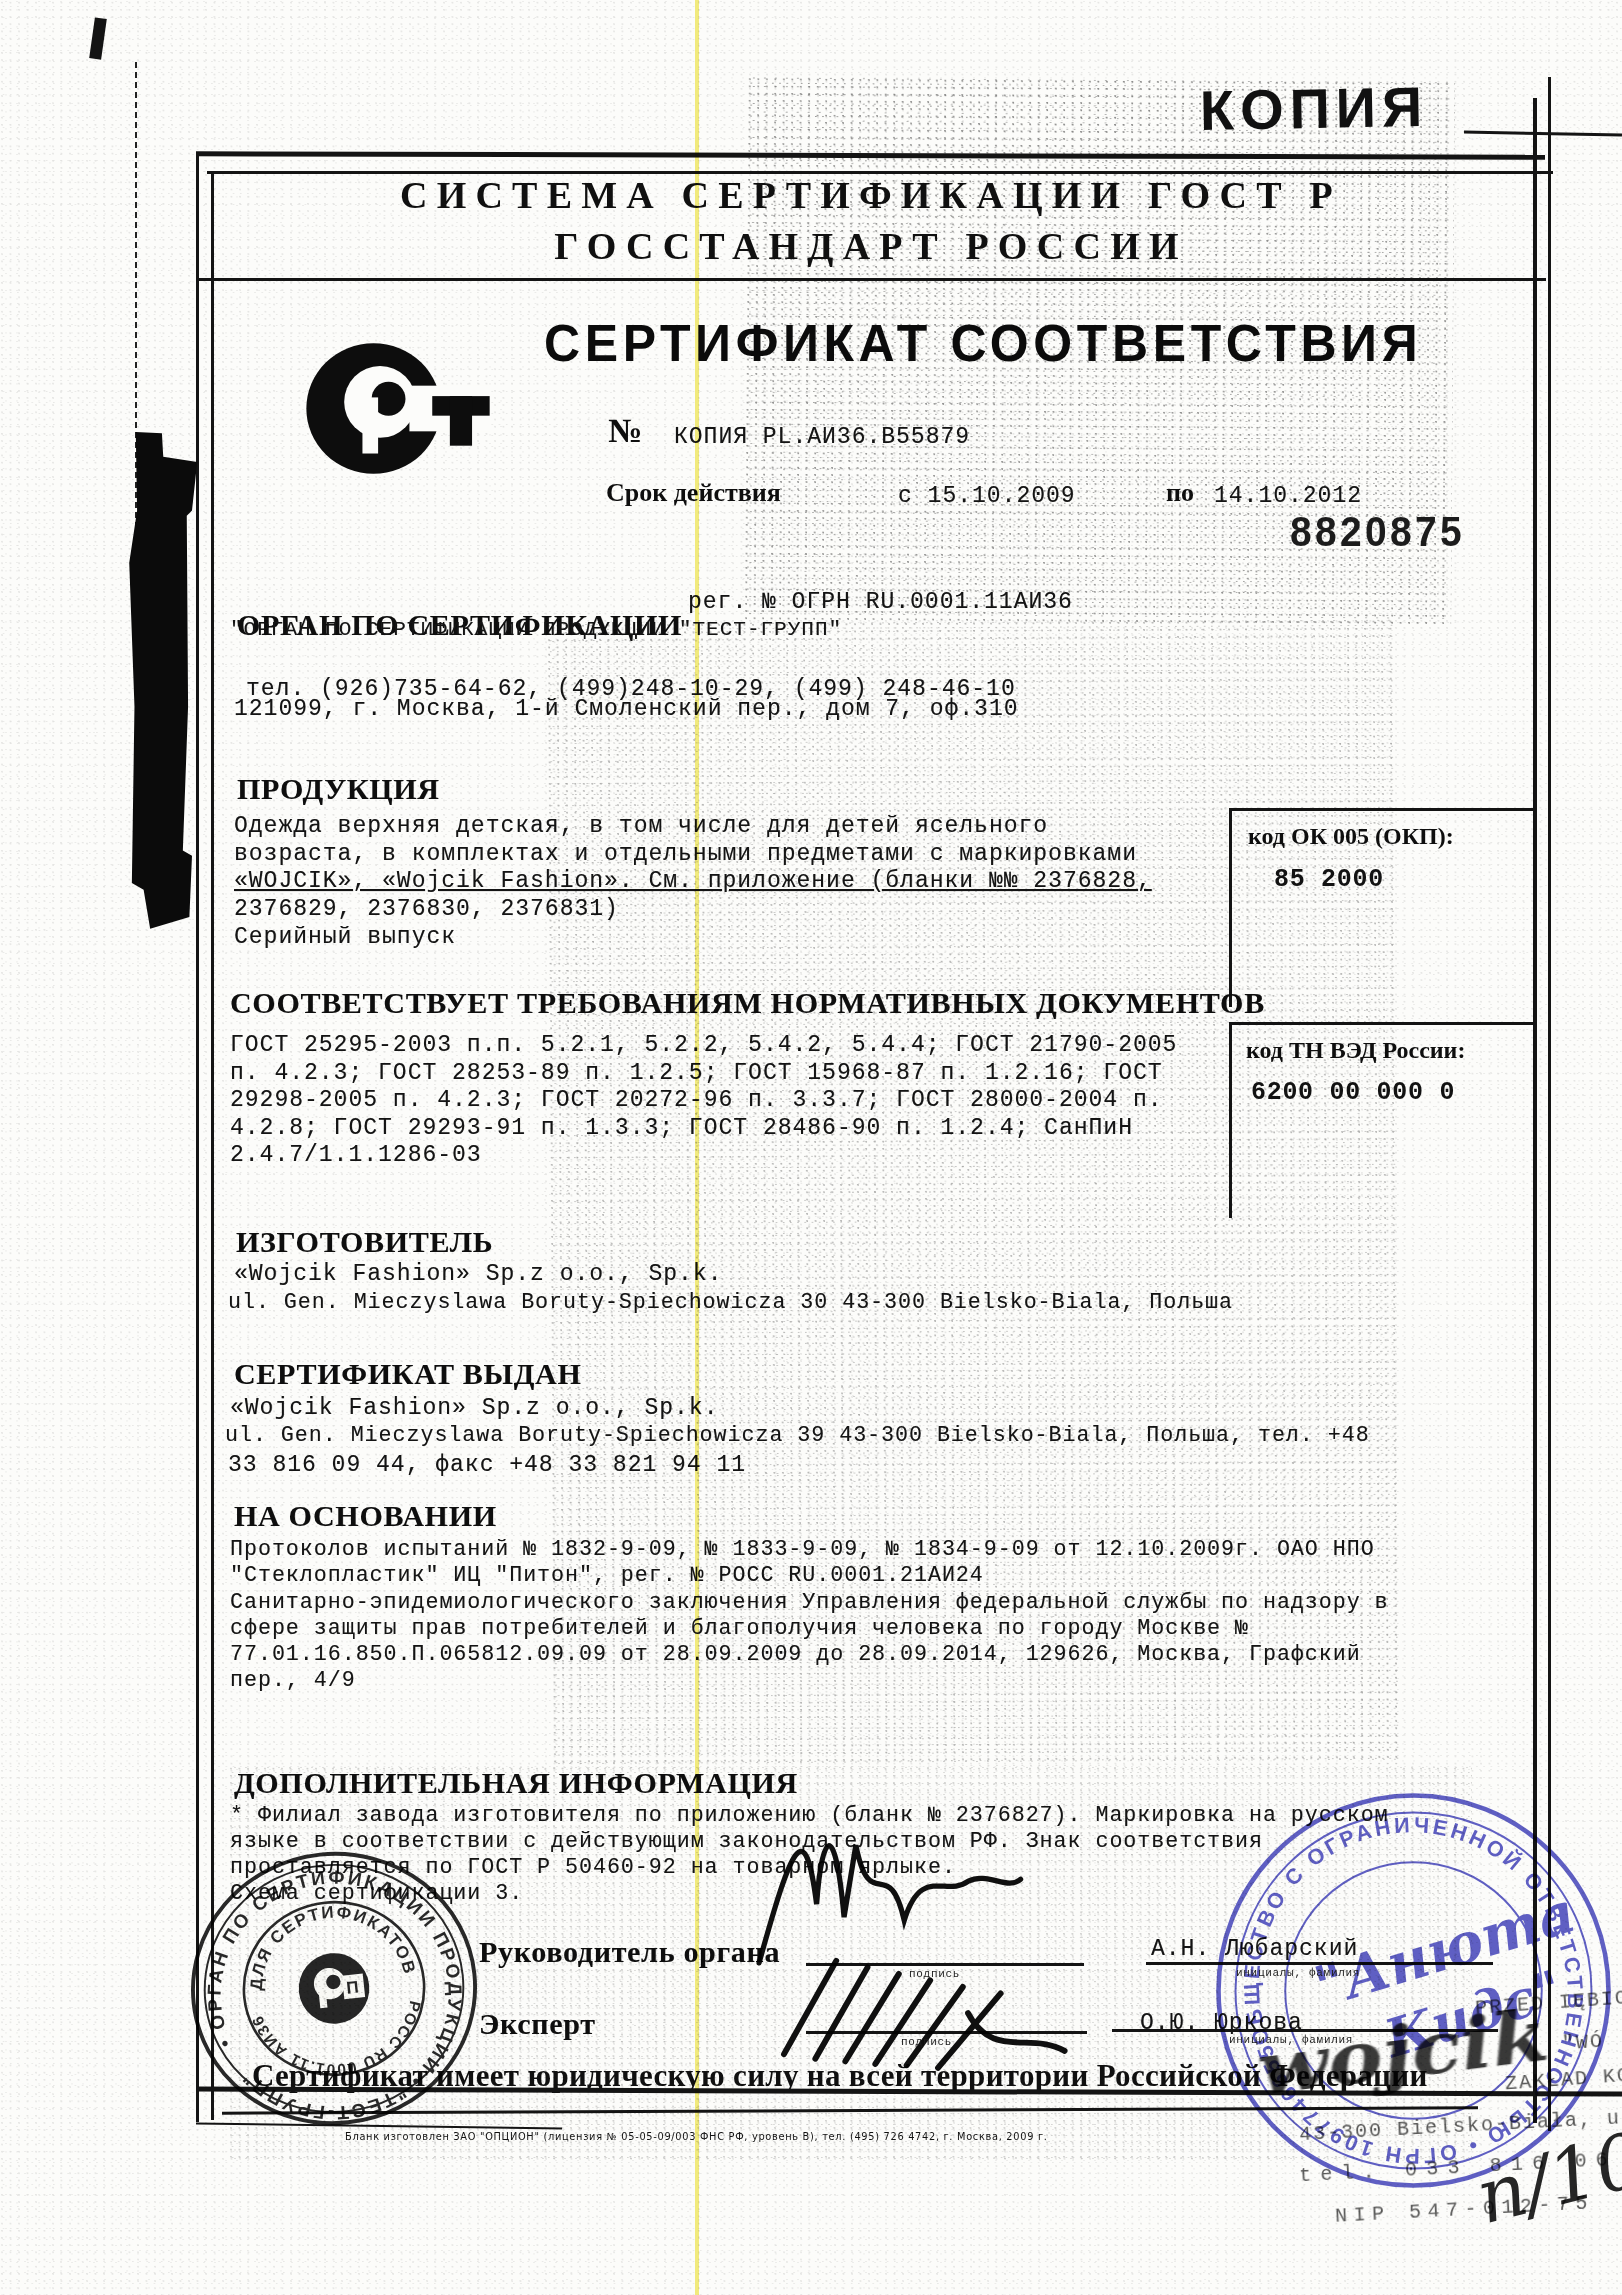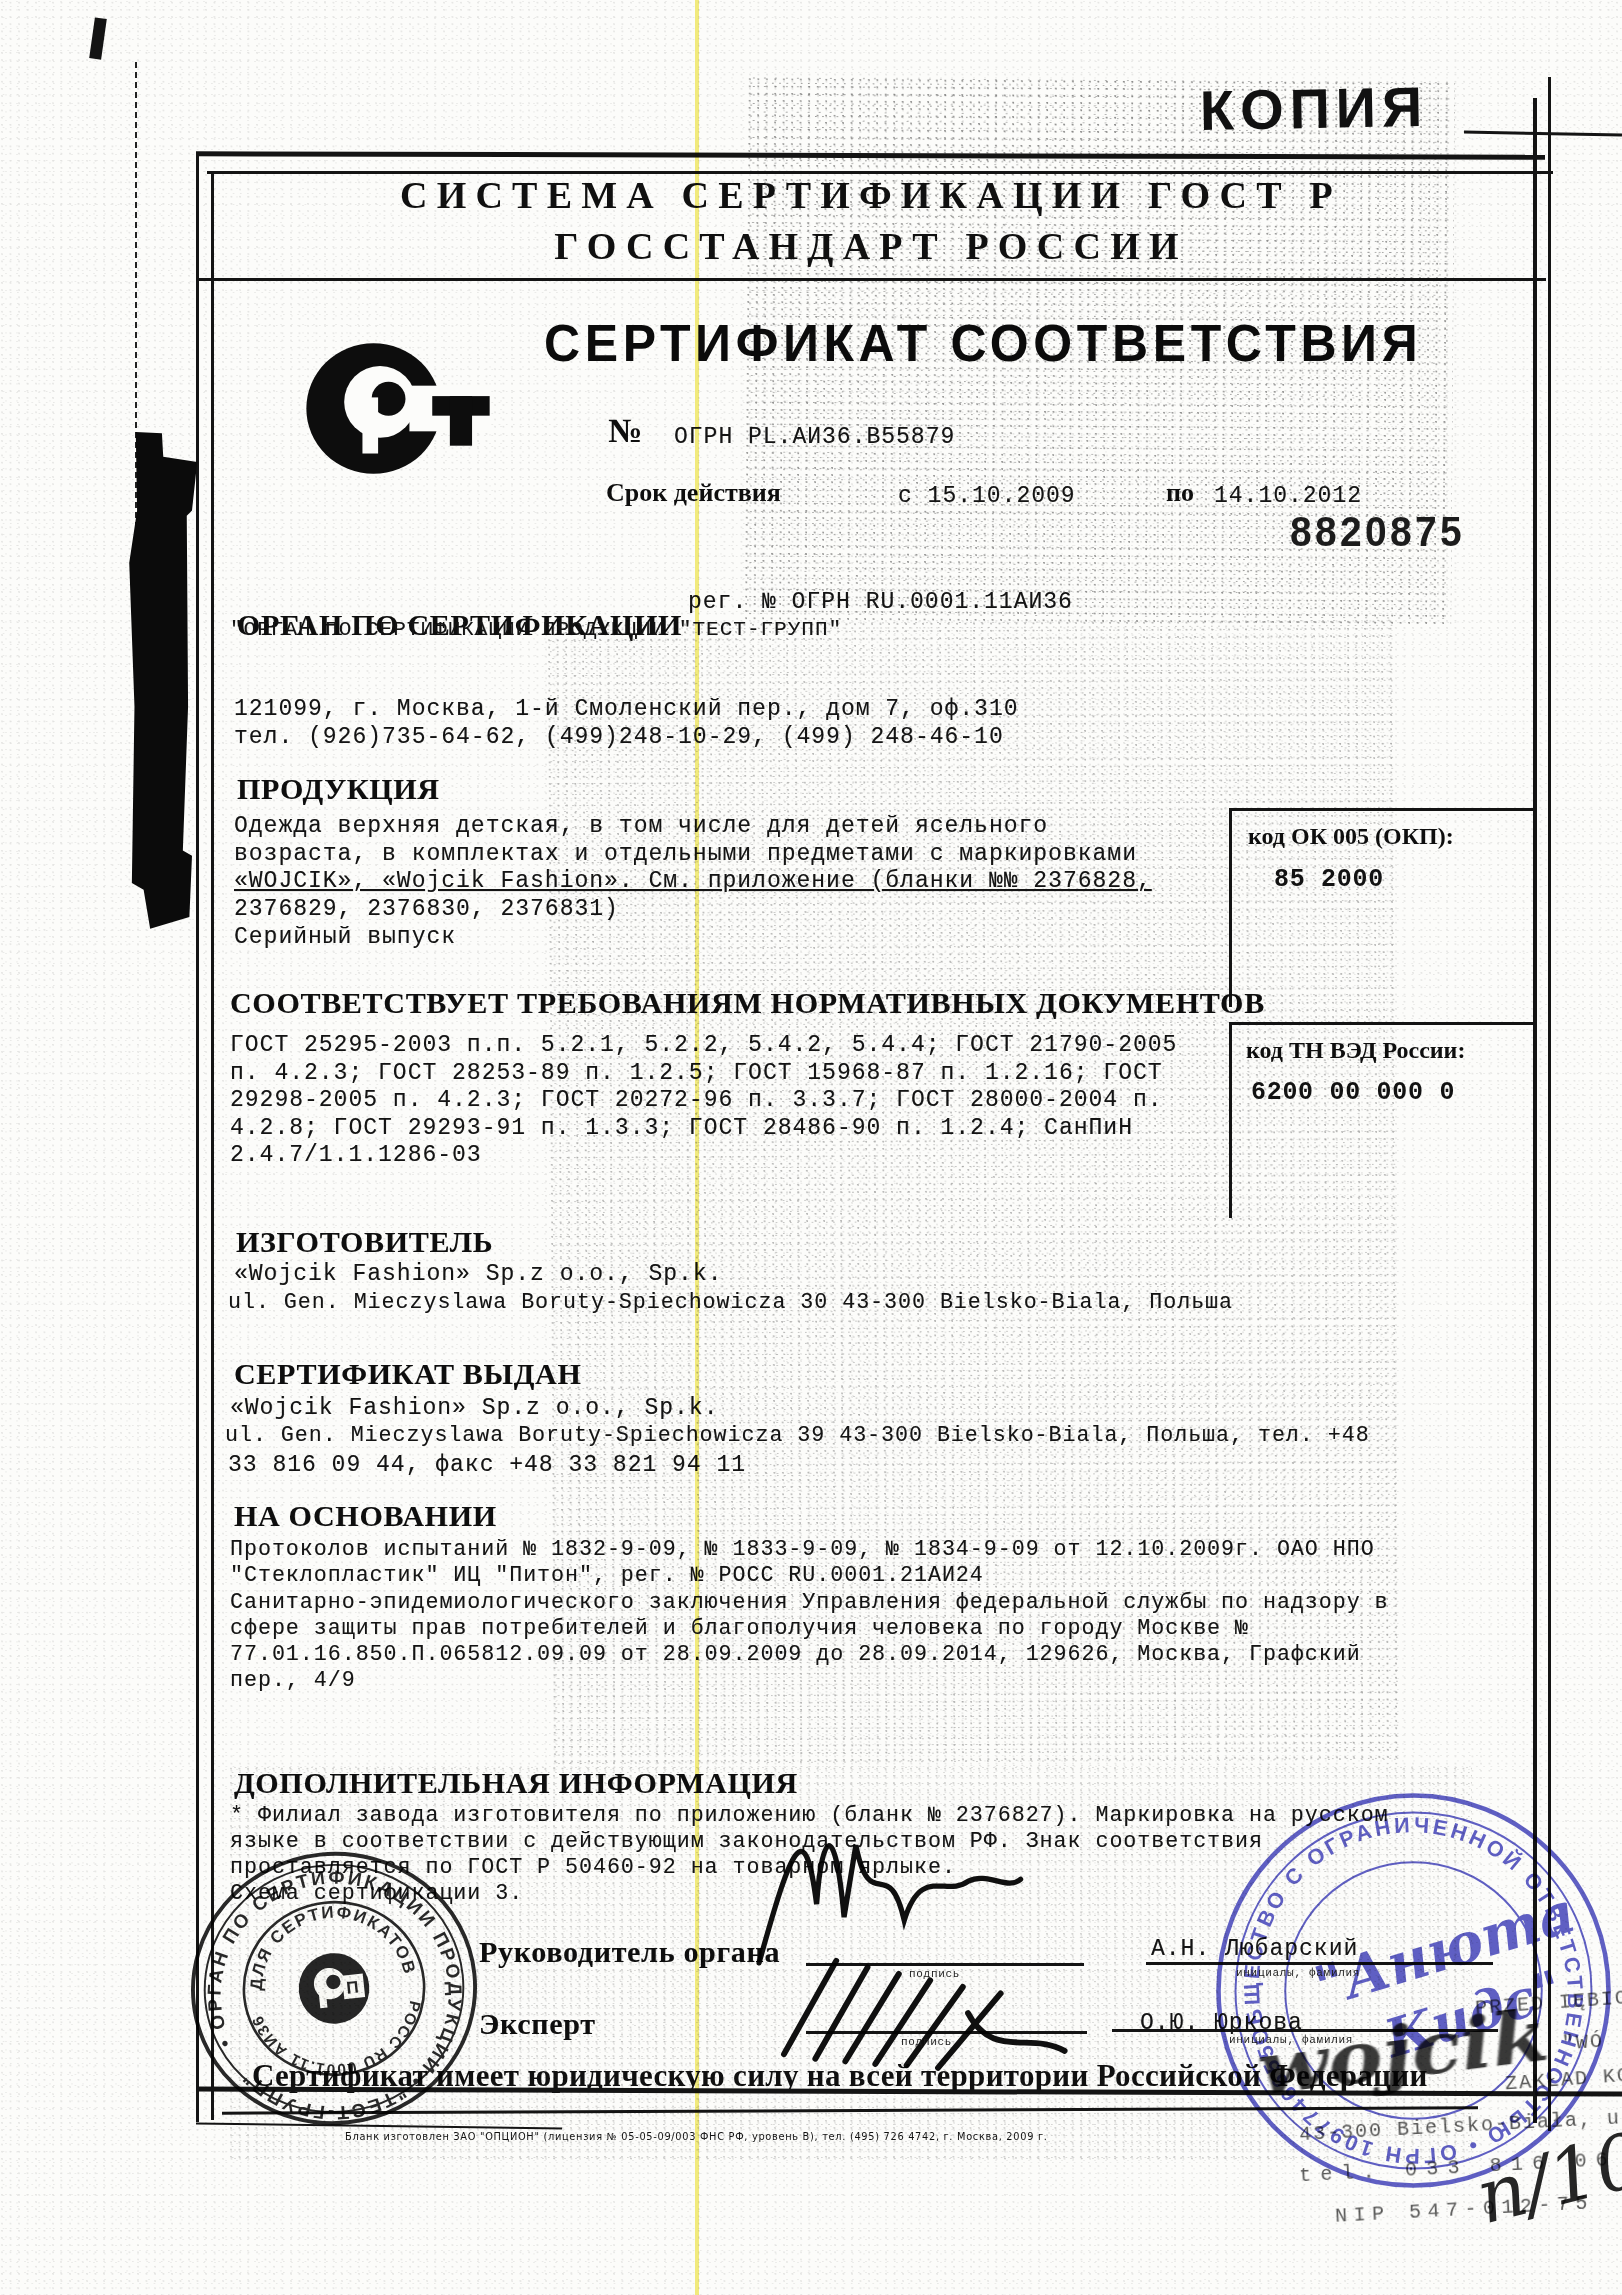--- a/index.html
+++ b/index.html
@@ -62,32 +62,32 @@
     <ellipse cx="105" cy="105" rx="103" ry="100" fill="#0d0d0d"></ellipse>
     <circle cx="115" cy="95" r="55" fill="#fcfcfa"></circle>
     <rect x="160" y="70" width="125" height="70" fill="#fcfcfa"></rect>
     <circle cx="128" cy="90" r="26" fill="#0d0d0d"></circle>
     <rect x="88" y="88" width="24" height="86" fill="#fcfcfa"></rect>
     <rect x="195" y="86" width="88" height="30" fill="#0d0d0d"></rect>
     <rect x="222" y="86" width="34" height="76" fill="#0d0d0d"></rect>
   </svg>
 
   <div class="abs hd-sm" style="left:608px;top:412px;font-size:34px;">№</div>
-  <div class="abs tw" style="left:674px;top:424px;">ОГРН PL.АИ36.В55879</div>
+  <div class="abs tw" style="left:674px;top:424px;">КОПИЯ PL.АИ36.В55879</div>
   <div class="abs hd-sm" style="left:606px;top:478px;">Срок действия</div>
   <div class="abs tw" style="left:898px;top:483px;">с 15.10.2009</div>
   <div class="abs hd-sm" style="left:1166px;top:478px;">по</div>
   <div class="abs tw" style="left:1214px;top:483px;">14.10.2012</div>
   <div class="abs" style="left:1290px;top:508px;font-family:'Liberation Sans',sans-serif;font-weight:bold;font-size:39px;letter-spacing:3.3px;color:#1c1c1c;transform:scaleY(1.08);transform-origin:top left;z-index:2;">8820875</div>
 
   <div class="abs hd" style="left:237px;top:580px;margin-top:28px;">ОРГАН ПО СЕРТИФИКАЦИИ</div>
   <div class="abs tw" style="left:688px;top:589px;">рег. № ОГРН RU.0001.11АИ36</div>
   <div class="abs tw" style="left:230px;top:618px;font-size:21px;">"ОРГАН ПО СЕРТИФИКАЦИИ ПРОДУКЦИИ "ТЕСТ-ГРУПП"</div>
   <div class="abs tw" style="left:234px;top:648px;margin-top:48px;">121099, г. Москва, 1-й Смоленский пер., дом 7, оф.310</div>
-  <div class="abs tw" style="left:234px;top:676px;margin-top:48px;">тел. (926)735-64-62, (499)248-10-29, (499) 248-46-10</div>
+  <div class="abs tw" style="left:246px;top:676px;">тел. (926)735-64-62, (499)248-10-29, (499) 248-46-10</div>
 
   <div class="abs hd" style="left:237px;top:772px;">ПРОДУКЦИЯ</div>
   <div class="abs tw" style="left:234px;top:813px;">Одежда верхняя детская, в том числе для детей ясельного</div>
   <div class="abs tw" style="left:234px;top:841px;">возраста, в комплектах и отдельными предметами с маркировками</div>
   <div class="abs tw" style="left:234px;top:868px;text-decoration:underline;">«WOJCIK», «Wojcik Fashion». См. приложение (бланки №№ 2376828,</div>
   <div class="abs tw" style="left:234px;top:896px;">2376829, 2376830, 2376831)</div>
   <div class="abs tw" style="left:234px;top:924px;">Серийный выпуск</div>
 
   <div class="abs" style="left:1229px;top:808px;width:305px;height:196px;border-top:3.3px solid #131313;border-left:3.3px solid #131313;z-index:2;"></div>
   <div class="abs hd-sm" style="left:1248px;top:823px;font-size:24px;">код ОК 005 (ОКП):</div>

